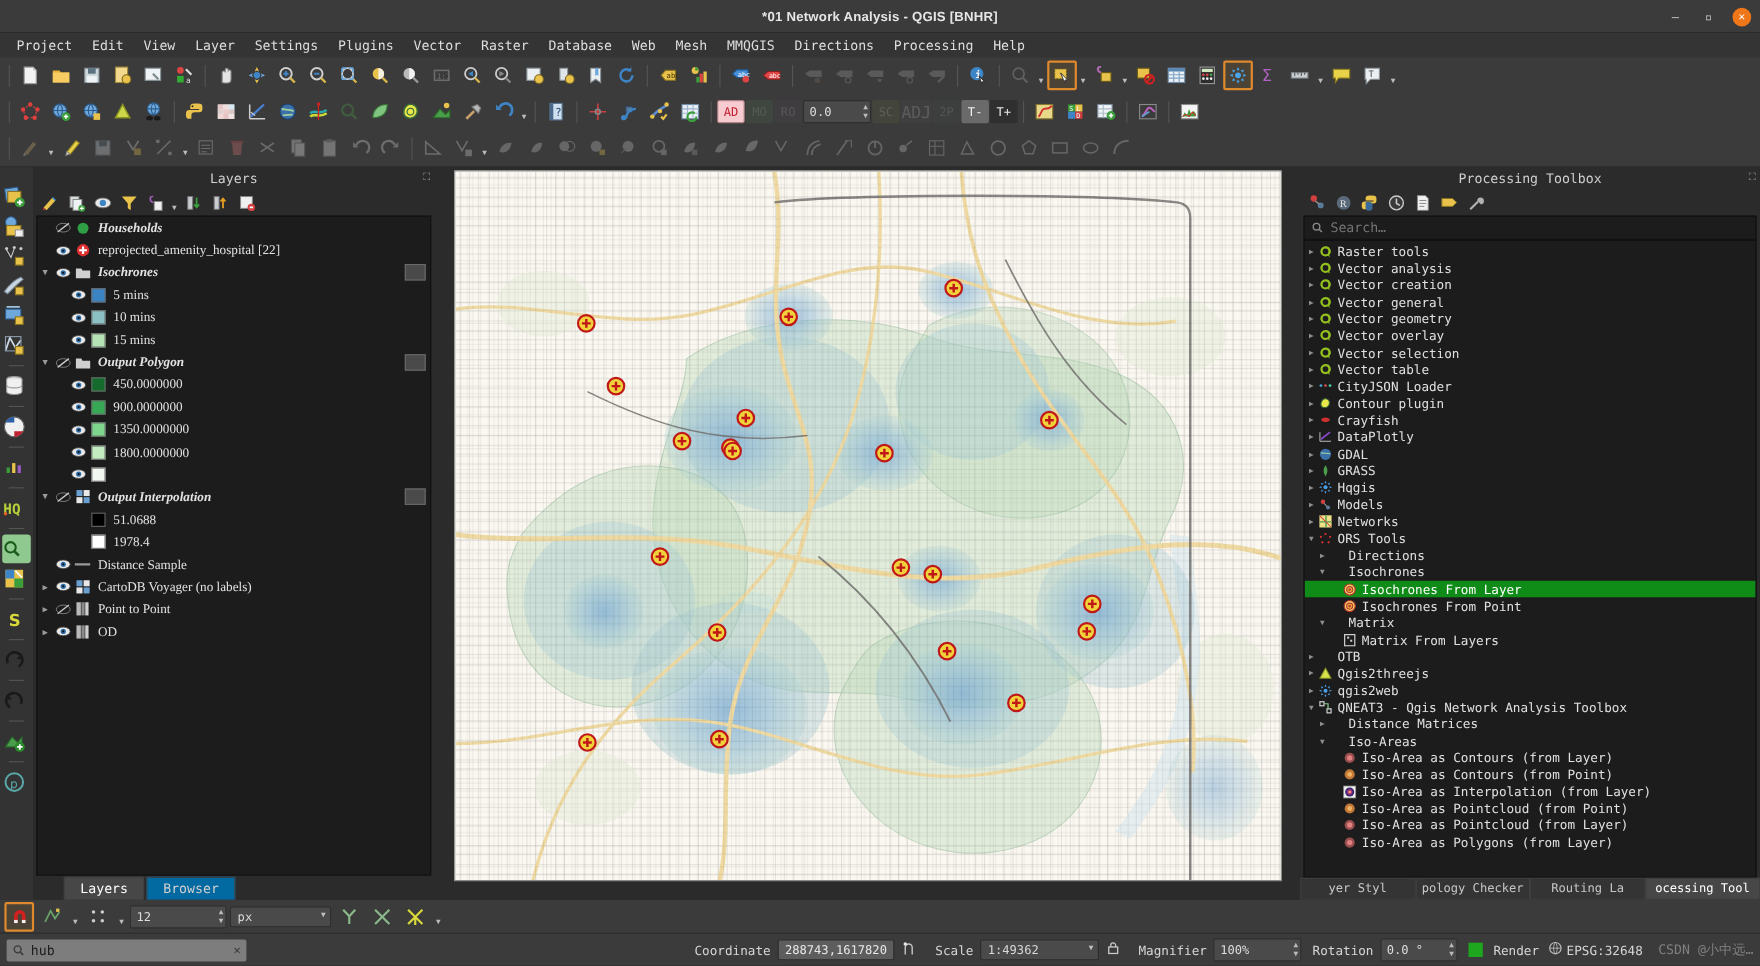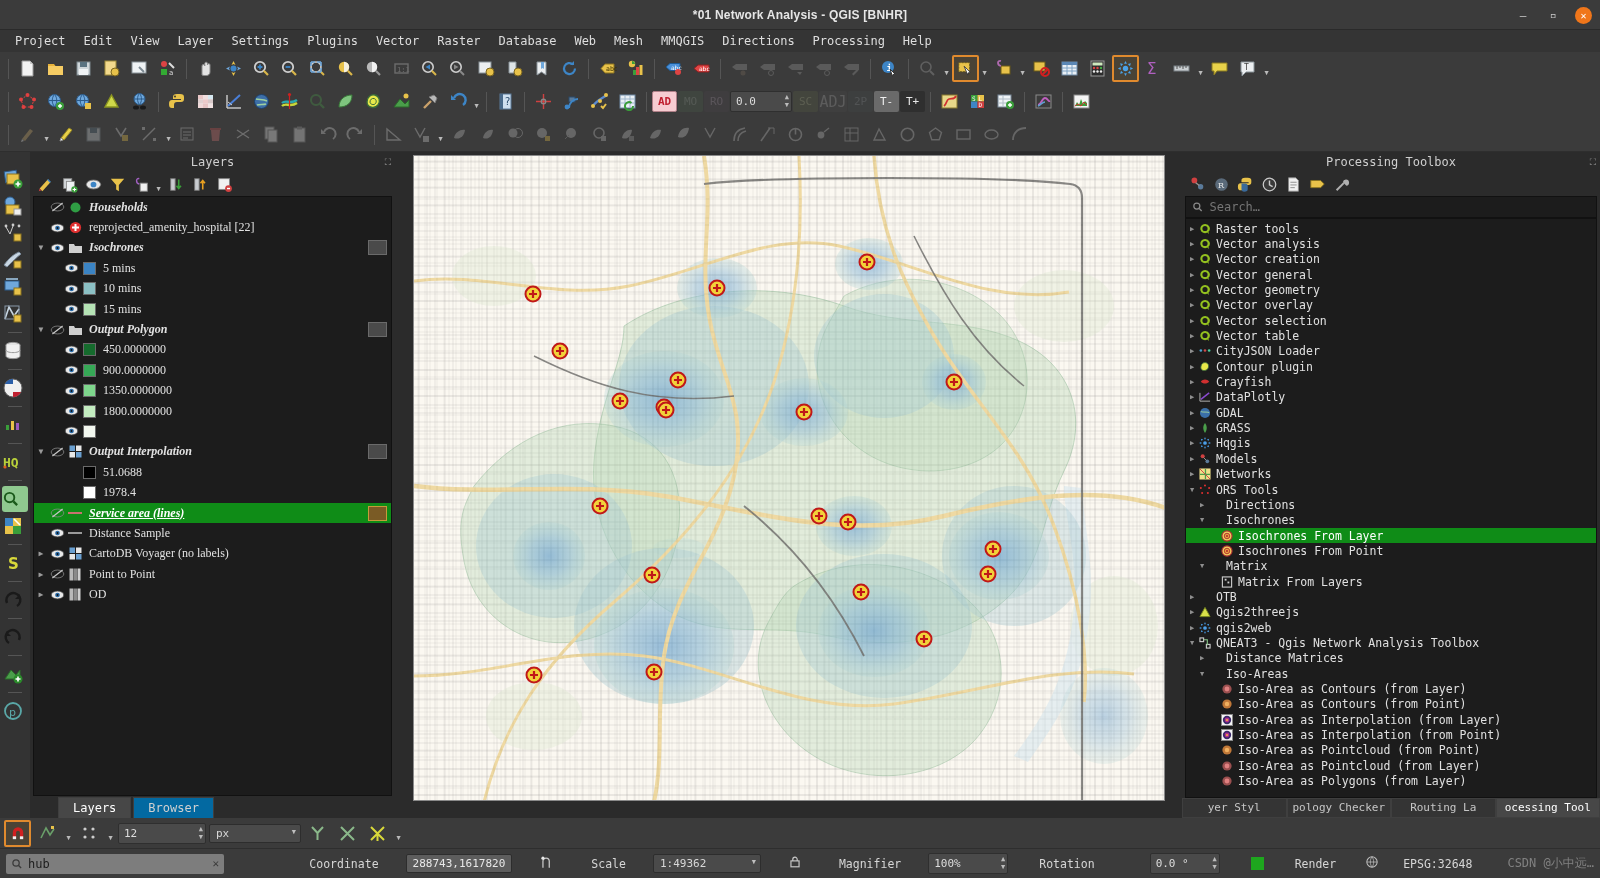--- a/index.html
+++ b/index.html
@@ -101,21 +101,21 @@
   .pi1{margin-left:10px;} .pi2{margin-left:22px;}
 
   .btabs { height:20px; display:flex; align-items:center; }
   .btab { flex:1 1 0; font-size:11px; color:#c6c6c6; text-align:center; background:#343434;
           border:1px solid #3f3f3f; height:20px; line-height:18px; overflow:hidden; cursor:pointer;}
   .btab.on{background:#474747;color:#fff;}
 
   
   .snaprow { height:30px; background:#3b3b3b; display:flex; align-items:center; padding-left:4px; gap:3px; flex:0 0 30px;}
   .statusbar { height:30px; background:#3b3b3b; display:flex; align-items:center; flex:0 0 30px;
-               border-top:1px solid #2e2e2e; padding: 0 6px; font-size:11.5px;gap:21px; }
+               border-top:1px solid #2e2e2e; padding: 0 6px; font-size:11.5px; }
   .searchbox { width:218px; height:20px; background:#7d7d7d; border-radius:2px; display:flex;
                align-items:center; padding:0 5px; gap:5px; color:#1d1d1d; font-size:12px;}
   .searchbox .x { margin-left:auto; font-size:11px; color:#3a3a3a; cursor:pointer;}
   .sfield { background:#5d5d5d; color:#e8e8e8; border:1px solid #2d2d2d; border-radius:2px;
             padding:2px 6px; font-size:11px; }
   .ssel { background:#4a4a4a;border:1px solid #2d2d2d;border-radius:2px;padding:2px 16px 2px 6px;
           font-size:11px; position:relative;}
   .ssel .cv{position:absolute;right:4px;top:3px;font-size:7px;color:#c0c0c0;}
   .slab { color:#d6d6d6; margin: 0 6px 0 10px; }
   .rgreen { width:13px;height:13px;background:#1ea61e; display:inline-block; }
@@ -595,21 +595,21 @@
         </div>
       <div class="tb">
           <svg width="19" height="19" viewBox="0 0 19 19">
             <rect x="2" y="3" width="15" height="13" fill="#e9eff5" stroke="#6f8aa6"></rect>
             <path d="M2 7h15M2 11h15M7 3v13M12 3v13" stroke="#9fb6cc"></path>
             <path d="M15 14a4 4 0 1 1-1.5-3" fill="none" stroke="#3a9e3a" stroke-width="2"></path>
           </svg>
         </div>
       <div class="sep"></div>
       <div class="tb" style="background:#f7ccd1;border:1px solid #b08088;width:25px;height:21px;border-radius:2px;">
-          <span style="color:#c02030;font-size:11px;font-weight:bold;">AD</span>
+          <span style="color:#c02030;font-size:11px;font-weight:normal;">AD</span>
         </div>
       <div class="tb disabled" style="background:#4a5a4a;width:25px;height:21px;border-radius:2px;">
           <span style="color:#8a9a8a;font-size:11px;">MO</span>
         </div>
       <div class="tb disabled" style="background:#4a424a;width:25px;height:21px;border-radius:2px;">
           <span style="color:#9a8a9a;font-size:11px;">RO</span>
         </div>
       <div class="spin">
           <span>0.0</span>
           <span class="arrows">▲<br>▼</span>
@@ -1278,36 +1278,20 @@
           </div>
           <div class="trow2">
             <span class="exp indent1"></span>
             <span class="eye">
               <span style="width:14px"></span>
             </span>
             <span class="sym">
               <span class="swatch" style="background:#ffffff"></span>
             </span>
             <span class="lbl ">1978.4</span>
-          </div>
-          <div class="trow2 sel">
-            <span class="exp "></span>
-            <span class="eye">
-              <svg width="15" height="12" viewBox="0 0 19 14">
-                <ellipse cx="9.5" cy="7" rx="8" ry="5" fill="none" stroke="#8a8a8a"></ellipse>
-                <path d="M3 12L16 2" stroke="#c8c8c8" stroke-width="1.6"></path>
-              </svg>
-            </span>
-            <span class="sym">
-              <svg width="16" height="8" viewBox="0 0 16 8">
-                <path d="M1 4h14" stroke="#c8726f" stroke-width="2"></path>
-              </svg>
-            </span>
-            <span class="lbl it">Service area (lines)</span>
-            <span class="editbox sel2"></span>
           </div>
           <div class="trow2">
             <span class="exp "></span>
             <span class="eye">
               <svg width="15" height="12" viewBox="0 0 19 14">
                 <ellipse cx="9.5" cy="7" rx="8" ry="5" fill="#e9e9e9" stroke="#444"></ellipse>
                 <circle cx="9.5" cy="7" r="3" fill="#2b6ca8"></circle>
                 <circle cx="9.5" cy="7" r="1.2" fill="#111"></circle>
               </svg>
             </span>
@@ -1909,32 +1893,20 @@
                 <circle cx="6.5" cy="6.5" r="2.6" fill="#b03090"></circle>
                 <circle cx="6.5" cy="6.5" r="1.2" fill="#f0b040"></circle>
               </svg>
             </span>
             <span class="ptxt">Iso-Area as Interpolation (from Layer)</span>
           </div>
           <div class="prow">
             <span class="pexp pi2"></span>
             <span class="picon">
               <svg width="12" height="12" viewBox="0 0 13 13">
-                <rect x="0.5" y="0.5" width="12" height="12" fill="#f4f4f4" stroke="#888"></rect>
-                <circle cx="6.5" cy="6.5" r="4.5" fill="#3a2a6a"></circle>
-                <circle cx="6.5" cy="6.5" r="2.6" fill="#b03090"></circle>
-                <circle cx="6.5" cy="6.5" r="1.2" fill="#f0b040"></circle>
-              </svg>
-            </span>
-            <span class="ptxt">Iso-Area as Interpolation (from Point)</span>
-          </div>
-          <div class="prow">
-            <span class="pexp pi2"></span>
-            <span class="picon">
-              <svg width="12" height="12" viewBox="0 0 13 13">
                 <circle cx="6.5" cy="6.5" r="5" fill="#c07838"></circle>
                 <circle cx="6.5" cy="6.5" r="2.4" fill="#f0b060"></circle>
               </svg>
             </span>
             <span class="ptxt">Iso-Area as Pointcloud (from Point)</span>
           </div>
           <div class="prow">
             <span class="pexp pi2"></span>
             <span class="picon">
               <svg width="12" height="12" viewBox="0 0 13 13">
@@ -2034,21 +2006,21 @@
     <span style="margin:0 6px;"><svg width="14" height="14" viewBox="0 0 19 19">
           <rect x="4" y="8" width="11" height="8" fill="none" stroke="#c8c8c8" stroke-width="1.6"></rect>
           <path d="M6.5 8V6a3 3 0 0 1 6 0v2" fill="none" stroke="#c8c8c8" stroke-width="1.6"></path>
         </svg></span>
     <span class="slab">Magnifier</span>
     <span class="spin" style="width:80px;">
         <span>100%</span>
         <span class="arrows">▲<br>▼</span>
       </span>
     <span class="slab">Rotation</span>
-    <span class="spin" style="width:70px;margin-left:28px;">
+    <span class="spin" style="width:70px;">
         <span>0.0 °</span>
         <span class="arrows">▲<br>▼</span>
       </span>
     <span class="rgreen" style="margin-left:10px;"></span>
     <span class="slab">Render</span>
     <span style="margin-left:2px;"><svg width="14" height="14" viewBox="0 0 19 19">
           <circle cx="9.5" cy="9.5" r="7" fill="none" stroke="#c0c0c0" stroke-width="1.4"></circle>
           <path d="M2.5 9.5h14M9.5 2.5c3 3.5 3 10.5 0 14M9.5 2.5c-3 3.5-3 10.5 0 14" fill="none" stroke="#c0c0c0"></path>
         </svg></span>
     <span class="slab" style="margin-left:3px">EPSG:32648</span>

